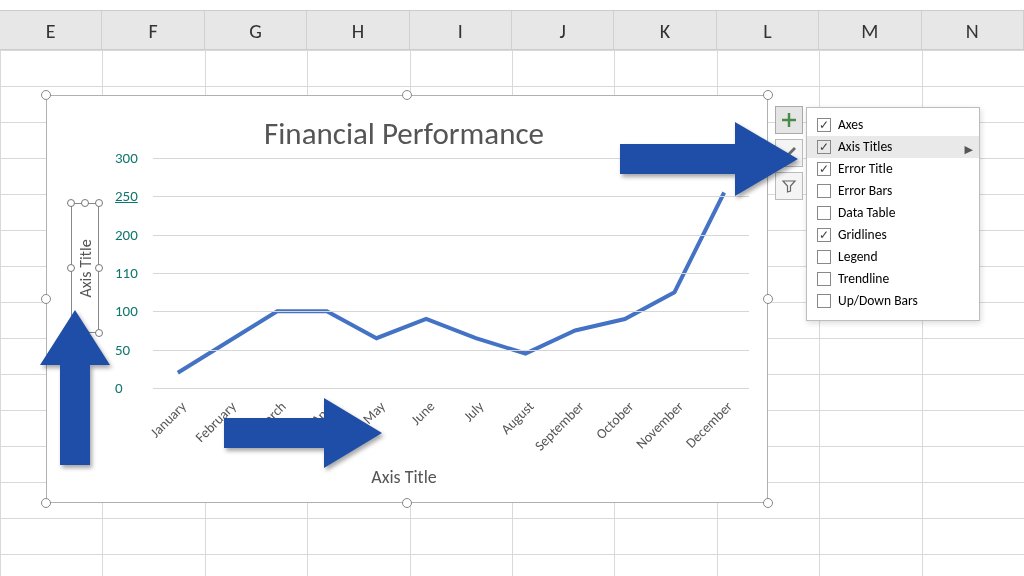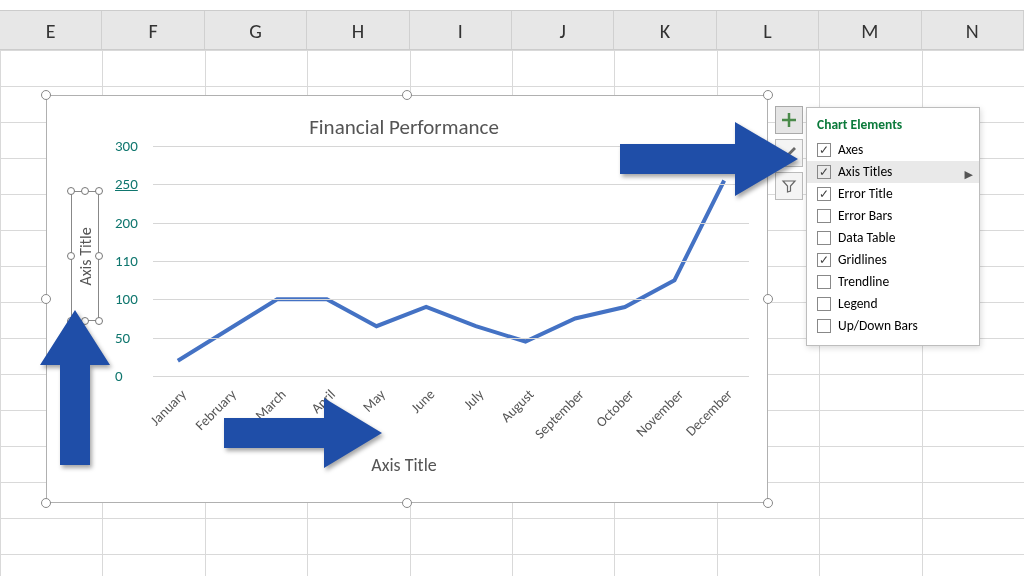--- a/index.html
+++ b/index.html
@@ -15,21 +15,21 @@
       repeating-linear-gradient(to bottom, #d9d9d9 0 1px, transparent 1px 36px);
   }
 
   
   .chart-obj { position:absolute; left:46px; top:95px; width:722px; height:408px; background:#fff; border:1px solid #b0b0b0; padding:12px 18px 12px 12px; }
   .sel-handle { position:absolute; width:10px; height:10px; border:1px solid #888; border-radius:50%; background:#fff; }
   .sh-tl{left:-6px;top:-6px}.sh-tr{right:-6px;top:-6px}.sh-bl{left:-6px;bottom:-6px}.sh-br{right:-6px;bottom:-6px}
   .sh-tm{left:50%;top:-6px;margin-left:-5px}.sh-bm{left:50%;bottom:-6px;margin-left:-5px}
   .sh-ml{left:-6px;top:50%;margin-top:-5px}.sh-mr{right:-6px;top:50%;margin-top:-5px}
 
-  .chart-title { text-align:center; font-size:21px; color:#555; margin:6px 0 6px 0; }
+  .chart-title { text-align:center; font-size:31px; color:#555; margin:6px 0 6px 0; }
 
   .plot-wrap { position:relative; height:300px; margin-left:54px; }
   .y-axis-title-box { position:absolute; left:-42px; top:45px; height:130px; width:28px; border:1px solid #888; background:#fff; display:flex; align-items:center; justify-content:center; }
   .y-axis-title-box span { transform:rotate(-90deg); white-space:nowrap; font-size:16px; color:#555; }
   .tbx-h { position:absolute; width:8px; height:8px; border:1px solid #777; border-radius:50%; background:#fff; }
   .tbx-h.tl{left:-5px;top:-5px}.tbx-h.tr{right:-5px;top:-5px}.tbx-h.bl{left:-5px;bottom:-5px}.tbx-h.br{right:-5px;bottom:-5px}
   .tbx-h.tm{left:50%;top:-5px;margin-left:-4px}.tbx-h.bm{left:50%;bottom:-5px;margin-left:-4px}
   .tbx-h.ml{left:-5px;top:50%;margin-top:-4px}.tbx-h.mr{right:-5px;top:50%;margin-top:-4px}
 
   .plot-area { position:absolute; left:40px; right:0; top:0; height:230px; }
@@ -153,21 +153,20 @@
     </div>
     <div class="chart-btn" title="Chart Filters">
       <svg width="16" height="16">
           <path d="M2 3h12l-4.5 5v5l-3 1v-6z" fill="none" stroke="#666" stroke-width="1.2"></path>
         </svg>
     </div>
   </div>
 </div>
 
 <div class="flyout">
-  <div class="flyout-title">Chart Elements</div>
   <div id="flyitems">
       <div class="fly-item">
         <span class="fly-check">✓</span>
         <span>Axes</span>
       </div>
       <div class="fly-item highlight">
         <span class="fly-check">✓</span>
         <span>Axis Titles</span>
         <span class="fly-caret">▶</span>
       </div>
@@ -182,25 +181,25 @@
       <div class="fly-item">
         <span class="fly-check"></span>
         <span>Data Table</span>
       </div>
       <div class="fly-item">
         <span class="fly-check">✓</span>
         <span>Gridlines</span>
       </div>
       <div class="fly-item">
         <span class="fly-check"></span>
+        <span>Legend</span>
+      </div>
+      <div class="fly-item">
+        <span class="fly-check"></span>
         <span>Trendline</span>
-      </div>
-      <div class="fly-item">
-        <span class="fly-check"></span>
-        <span>Legend</span>
       </div>
       <div class="fly-item">
         <span class="fly-check"></span>
         <span>Up/Down Bars</span>
       </div>
     </div>
 </div>
 
 <svg class="big-arrow shadow" style="left:40px;top:310px;" width="70" height="160">
 

